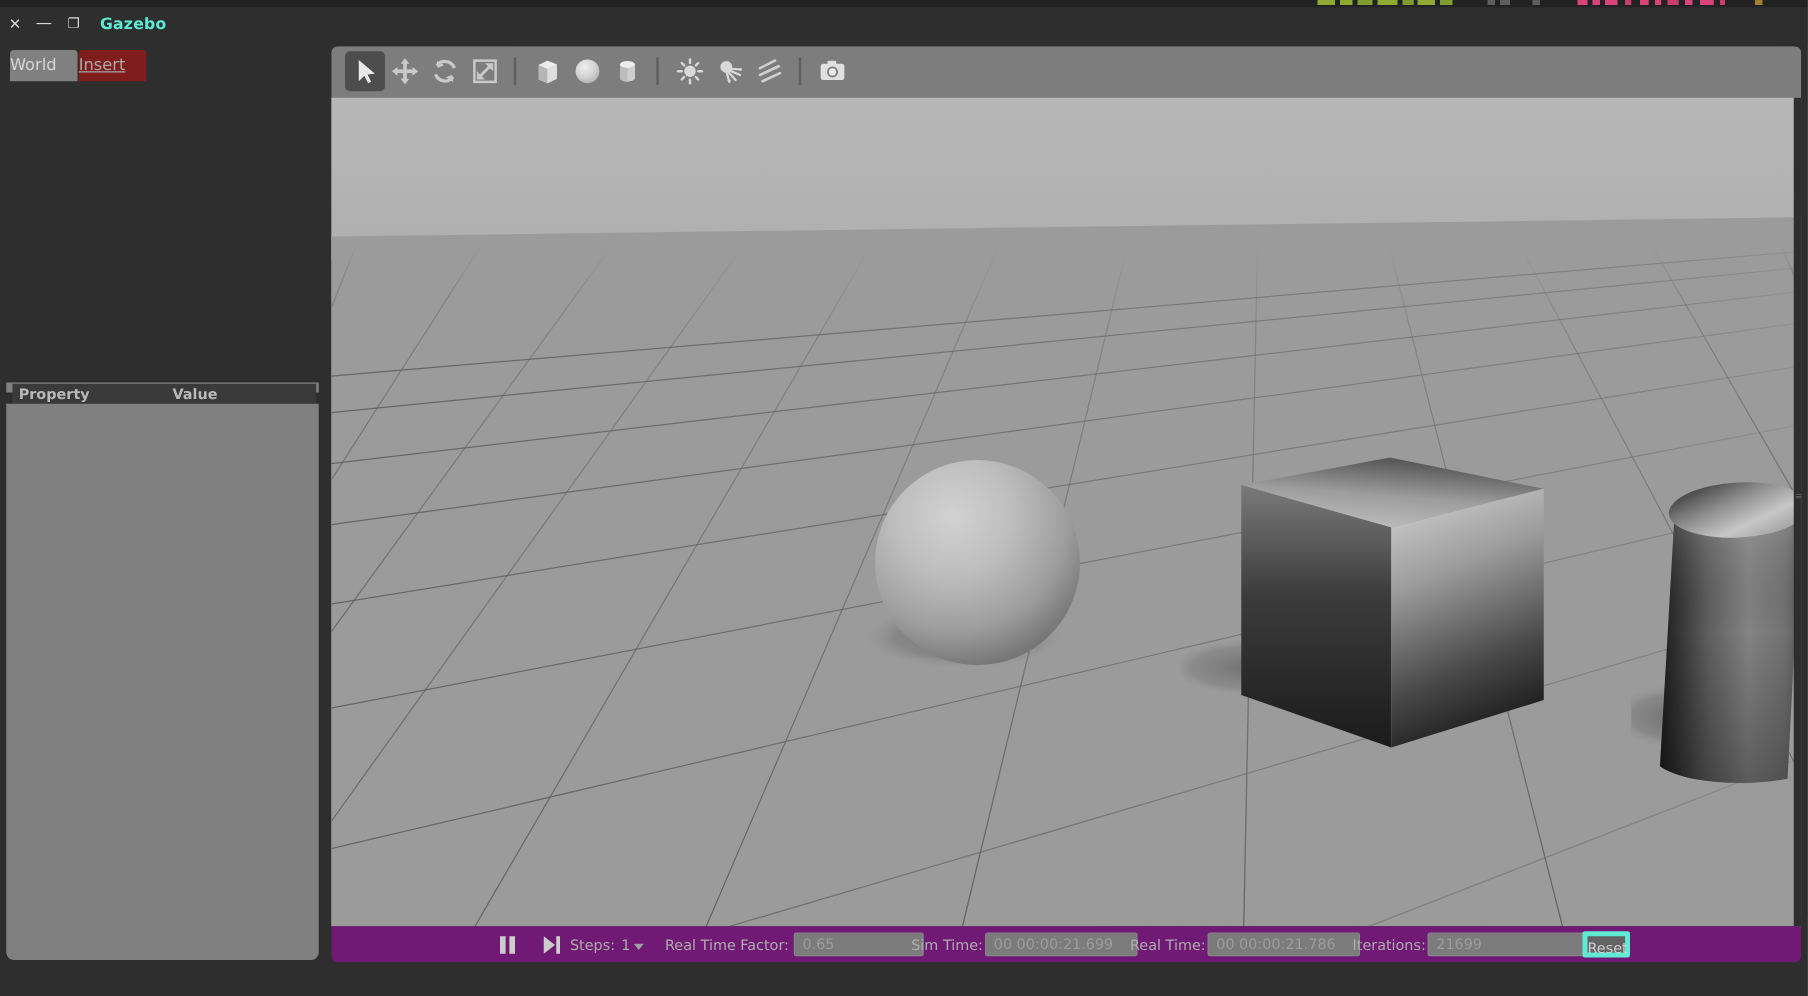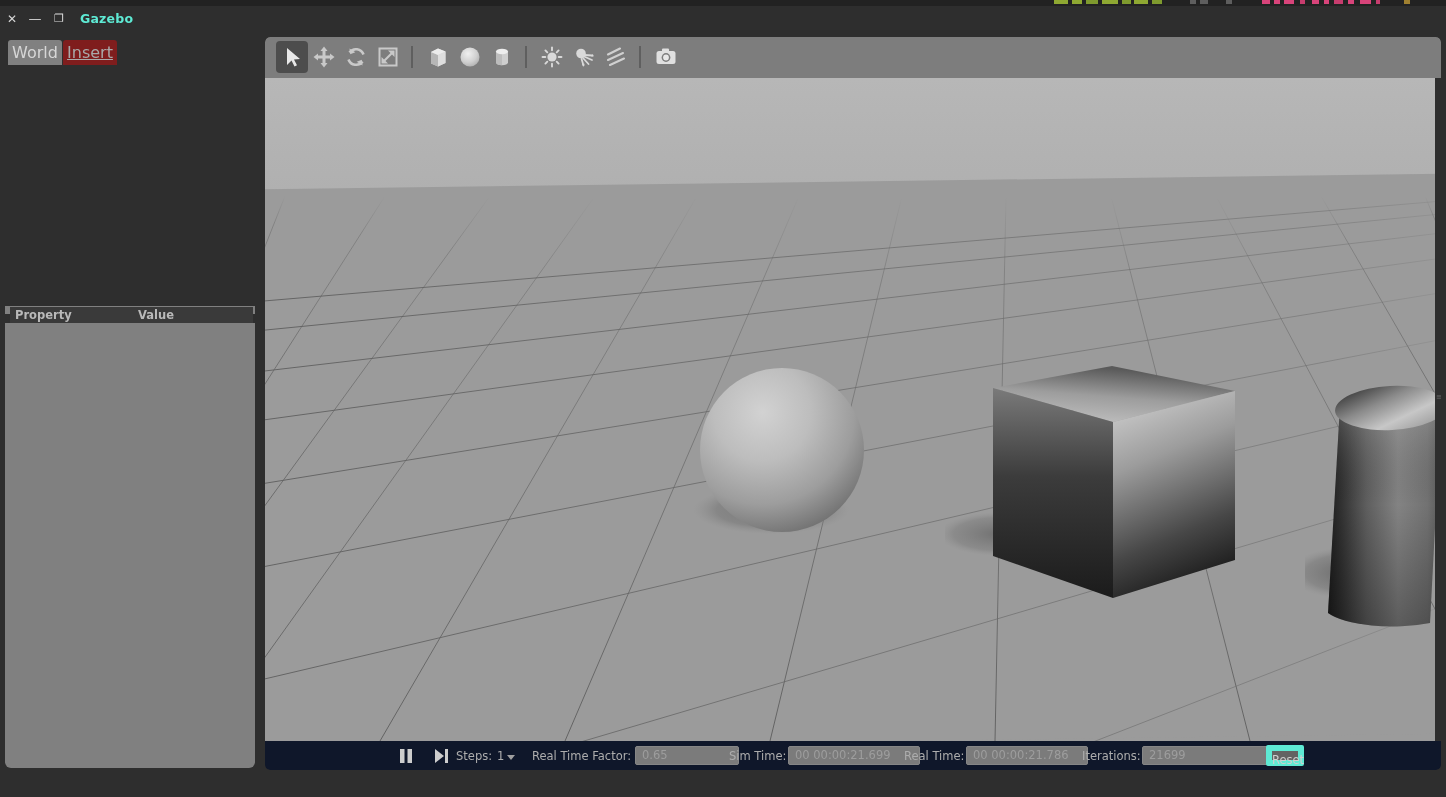--- a/index.html
+++ b/index.html
@@ -72,22 +72,21 @@
   .tabbar {
     position: absolute;
     left: 0; top: 0;
     width: 250px; height: 25px;
   }
   .tab {
     position: absolute;
     top: 0;
     height: 25px;
     line-height: 25px;
-    text-align: center;
-    font-size: 16px;
+    font-size: 13px;
     color: #b9b9b9;
     border-radius: 3px 3px 0 0;
     cursor: default;
   }
   .tab.active { background: #808080; color: #d6d6d6; }
   .tab.inactive { background: #7f1d1d; color: #a9a9a9; text-decoration: underline; }
   .tab-world  { left: 3px;  width: 54px; }
   .tab-insert { left: 58px; width: 54px; }
 
   .tree-box {
@@ -235,21 +234,21 @@
     font-size: 7px;
     line-height: 3.5px;
     letter-spacing: 0;
   }
 
   
   .statusbar {
     position: absolute;
     left: 0; top: 704px;
     width: 1176px; height: 29px;
-    background: #0f172a;
+    background: #701a75;
     border-radius: 0 0 5px 5px;
   }
   .sb-label {
     position: absolute;
     top: 8px;
     font-size: 11.5px;
     color: #adadad;
     cursor: default;
     white-space: nowrap;
   }
@@ -265,21 +264,21 @@
     line-height: 17px;
     padding-left: 6px;
     overflow: hidden;
     white-space: nowrap;
   }
   .sb-btn {
     position: absolute;
     top: 4px;
     height: 21px;
     background: #636363;
-    border: 6px solid #5eead4;
+    border: 4px solid #5eead4;
     border-radius: 2px;
     color: #cfcfcf;
     font-size: 11.5px;
     line-height: 19px;
     text-align: center;
     cursor: default;
   }
   .sb-icon { position: absolute; top: 7px; cursor: default; }
   .sb-steps-arrow {
     position: absolute;
@@ -631,21 +630,21 @@
       </div>
 
       <div class="sb-label" style="left:191px;">Steps:</div>
       <div class="sb-label" style="left:232px;">1</div>
       <div class="sb-steps-arrow" style="left:242px;"></div>
 
       <div class="sb-label" style="left:267px;">Real Time Factor:</div>
       <div class="sb-field" style="left:370px; width:104px;">0.65</div>
 
       <div class="sb-label" style="left:464px;text-align:right;">Sim Time:</div>
-      <div class="sb-field" style="left:523px; width:132px;">00 00:00:21.699</div>
+      <div class="sb-field" style="left:523px; width:122px;">00 00:00:21.699</div>
 
       <div class="sb-label" style="left:639px;">Real Time:</div>
       <div class="sb-field" style="left:701px; width:122px;">00 00:00:21.786</div>
 
       <div class="sb-label" style="left:817px;">Iterations:</div>
       <div class="sb-field" style="left:877px; width:141px;">21699</div>
 
       <div class="sb-btn" style="left:1001px; width:38px;">Reset</div>
     </div>
 

